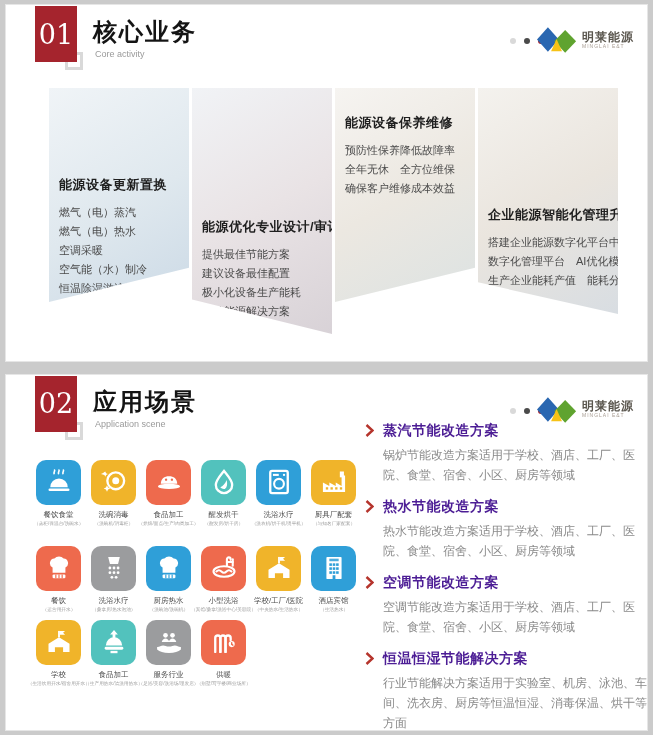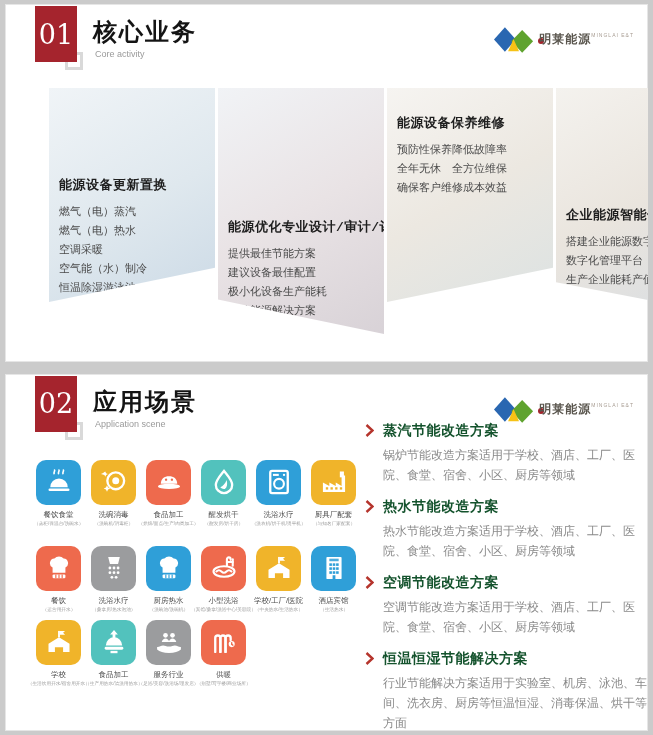--- a/index.html
+++ b/index.html
@@ -10,27 +10,27 @@
   
   .numbox{position:absolute;left:30px;top:2px;width:42px;height:56px;background:#a5242d;color:#fff;
           font-family:"DejaVu Serif","Liberation Serif",serif;font-size:27px;display:flex;align-items:center;justify-content:center;z-index:2;}
   .headsq{position:absolute;left:60px;top:48px;width:12px;height:12px;border:3px solid #d9d9d9;background:#fff;z-index:1;}
   .htitle{position:absolute;left:88px;top:12px;font-size:24px;font-weight:bold;color:#141414;letter-spacing:2px;}
   .hsub{position:absolute;left:90px;top:45px;font-size:9px;color:#9a9a9a;text-align:right;}
   .dots{position:absolute;right:104px;top:34px;display:flex;gap:8px;}
   .dot{width:6px;height:6px;border-radius:50%;}
   .dot1{background:#d9d9d9}.dot2{background:#4a4a4a}.dot3{background:#a5242d}
   .logo{position:absolute;right:14px;top:22px;display:flex;align-items:center;gap:5px;}
-  .logotext{display:flex;flex-direction:row;line-height:1.1;}
+  .logotext{display:flex;flex-direction:column;line-height:1.1;}
   .logotext .cn{font-size:12px;font-weight:bold;color:#5a564e;letter-spacing:1px;}
   .logotext .en{font-size:5px;color:#a89d93;letter-spacing:1px;}
 
   
   .cards{position:absolute;left:44px;top:84px;display:flex;gap:3px;}
-  .card{width:166px;position:relative;box-sizing:border-box;font-family:Liberation Mono, monospace;}
+  .card{width:140px;position:relative;box-sizing:border-box;}
   .card.c0{height:214px;background:linear-gradient(150deg,#f0f4f7 0%,#dfe8ee 55%,#ccdae6 100%);clip-path:polygon(0 0,100% 0,100% 84%,0 100%);}
   .card.c1{height:246px;background:linear-gradient(150deg,#f1f3f6 0%,#e9e3e5 50%,#d8d2d7 100%);clip-path:polygon(0 0,100% 0,100% 100%,0 86%);}
   .card.c2{height:214px;background:linear-gradient(150deg,#f6f4f1 0%,#ece8e1 50%,#dce2e2 100%);clip-path:polygon(0 0,100% 0,100% 84%,0 100%);}
   .card.c3{height:226px;background:linear-gradient(150deg,#f4f2ee 0%,#eae5de 50%,#d8dde2 100%);clip-path:polygon(0 0,100% 0,100% 100%,0 86%);}
   .ctext{padding-left:10px;position:relative;z-index:2;}
   .c0 .ctext{padding-top:88px}.c1 .ctext{padding-top:130px}.c2 .ctext{padding-top:26px}.c3 .ctext{padding-top:118px}
   .ctitle{font-weight:bold;font-size:13px;color:#1f1f1f;white-space:nowrap;letter-spacing:.5px;}
   .citems{margin:9px 0 0 0;padding:0;list-style:none;font-size:11px;color:#4a4a4a;line-height:19px;white-space:nowrap;}
 
   
@@ -40,21 +40,21 @@
   .tile{width:45px;height:45px;border-radius:10px;display:flex;align-items:center;justify-content:center;}
   .tile svg{width:28px;height:28px;display:block;}
   .tlabel{margin-top:5px;font-size:7.5px;font-weight:normal;color:#4d4d4d;white-space:nowrap;}
   .tsub{font-size:6px;color:#9c9c9c;white-space:nowrap;transform:scale(.78);transform-origin:center top;}
 
   
   .plans{position:absolute;left:360px;top:48px;width:282px;}
   .plan{margin-bottom:13px;}
   .ptitle-row{display:flex;align-items:center;gap:9px;}
   .parrow{flex:0 0 auto;display:flex;}
-  .ptitle{font-size:14px;font-weight:bold;color:#14532d;letter-spacing:.5px;}
+  .ptitle{font-size:14px;font-weight:bold;color:#4c1d95;letter-spacing:.5px;}
   .pbody{margin:5px 0 0 18px;font-size:12px;color:#8a8a8a;line-height:20px;}
 </style>
 </head>
 <body>
 
 <div class="page">
 
   <section class="slide">
     <div class="numbox">01</div>
     <div class="headsq"></div>

